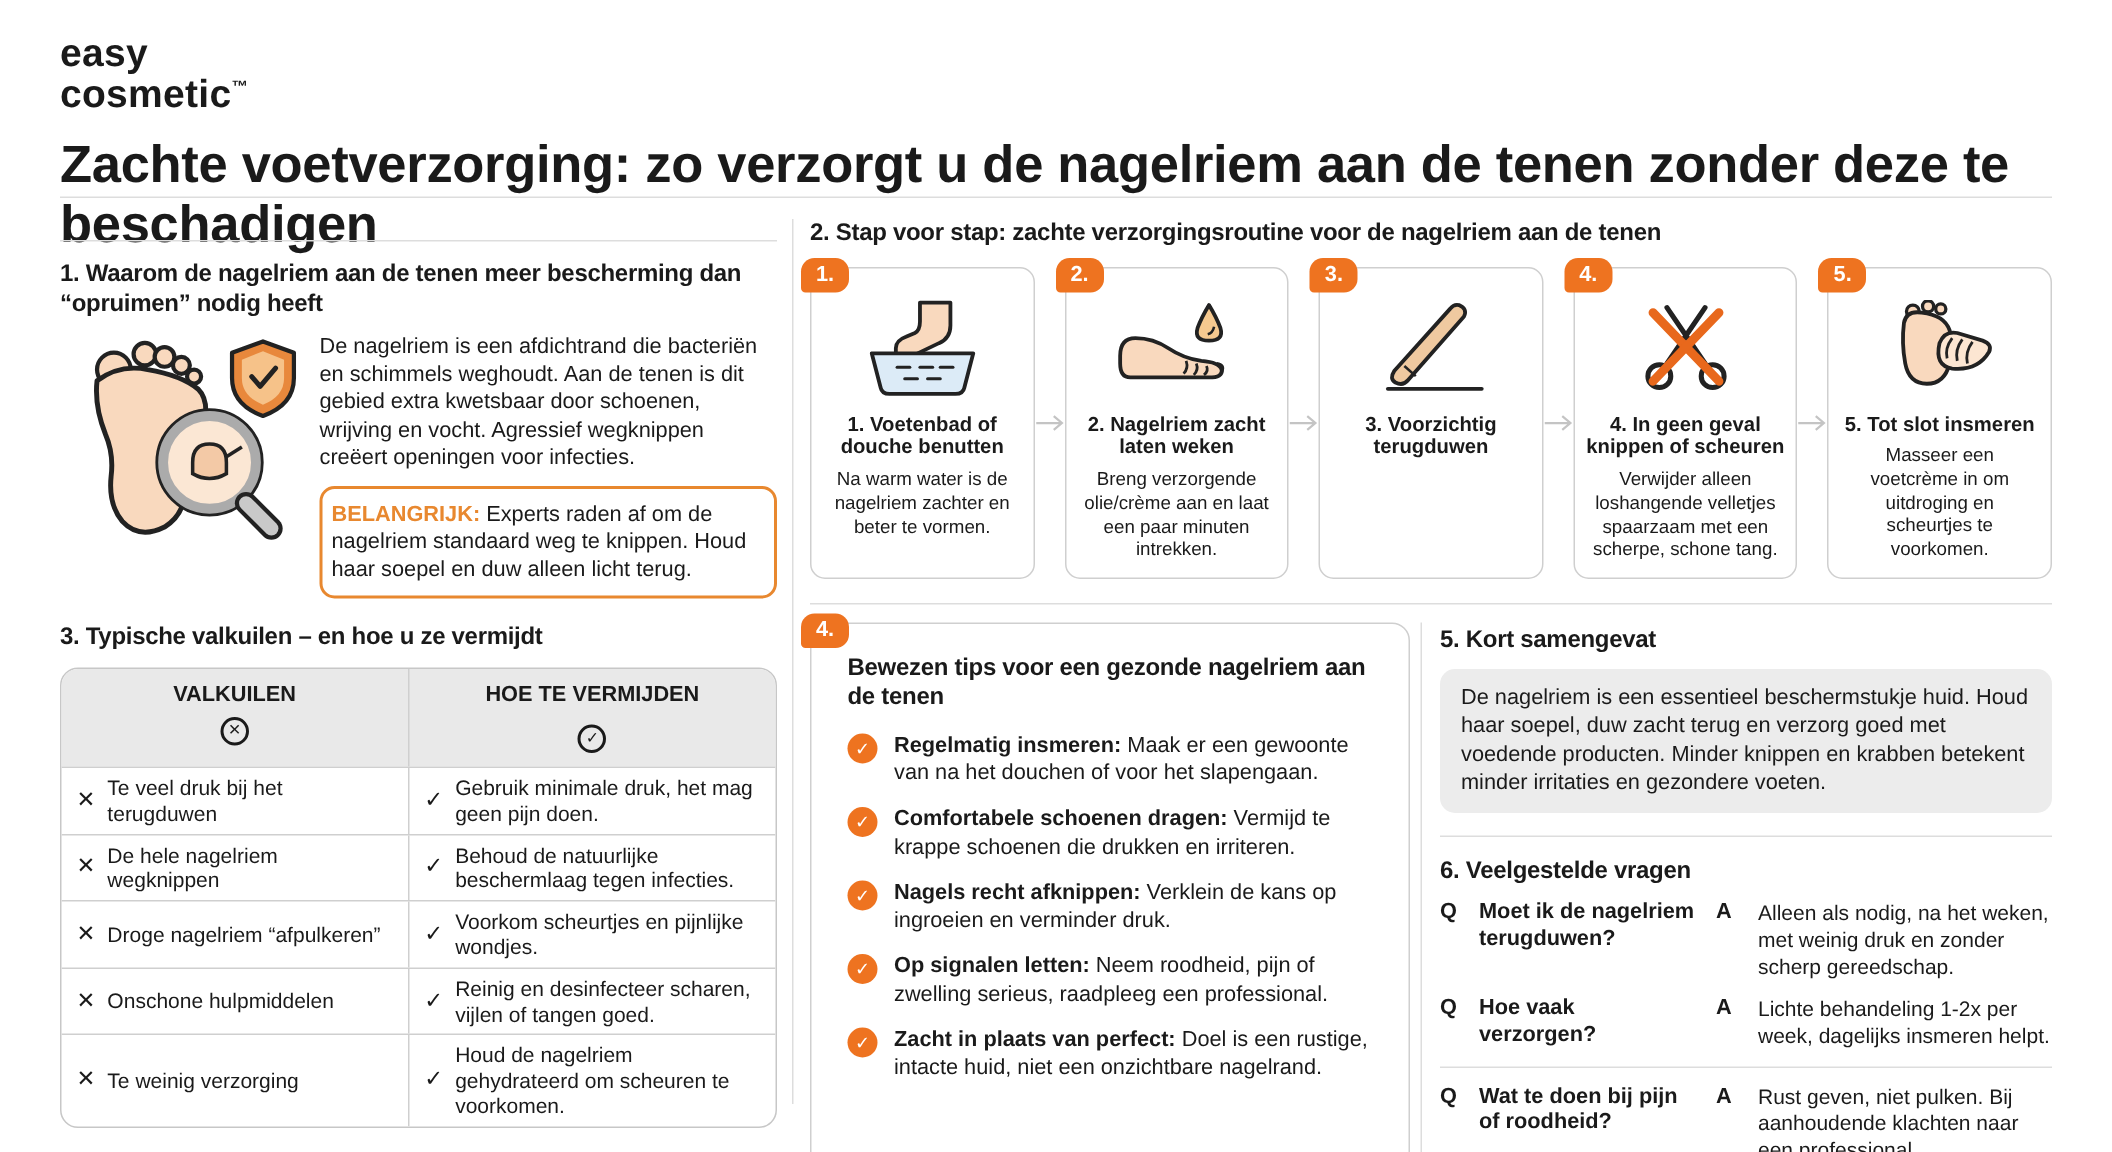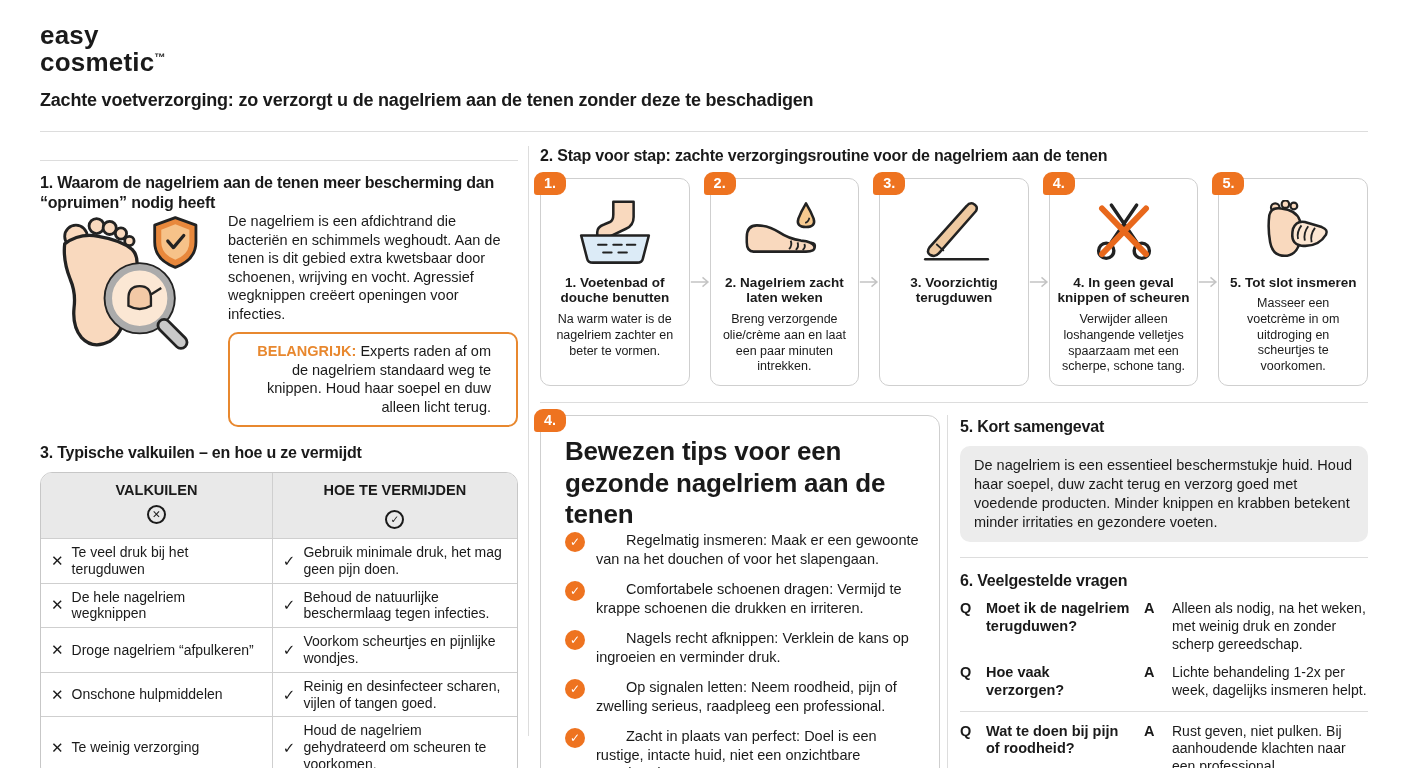--- a/index.html
+++ b/index.html
@@ -3,33 +3,33 @@
 <meta charset="utf-8">
 <style>
   * { margin:0; padding:0; box-sizing:border-box; }
   html,body { background:#fff; }
   body { font-family:"Liberation Sans","DejaVu Sans",sans-serif; color:#1a1a1a; }
   .page { position:relative; width:1408px; height:768px; background:#fff; overflow:hidden; }
 
   
   .logo { position:absolute; left:40px; top:22px; font-size:26px; font-weight:700; line-height:1.02; letter-spacing:.2px; }
   .logo sup { font-size:11px; font-weight:700; }
-  .main-title { position:absolute; left:40px; top:90px; width:1330px; font-size:18px; font-weight:700; letter-spacing:-.2px; }
+  .main-title { position:absolute; left:40px; top:90px; width:1330px; font-size:35px; font-weight:700; letter-spacing:-.2px; }
   .header-rule { position:absolute; left:40px; top:131px; width:1328px; height:1px; background:#ddd; }
 
   
   .left-col { position:absolute; left:40px; top:148px; width:478px; }
   .intro { font-size:14.5px; line-height:1.3; font-weight:500; }
   .rule { height:1px; background:#ddd; margin:12px 0; }
   .h-sec { font-size:16px; font-weight:700; line-height:1.22; letter-spacing:-.2px; }
-  .media { display:flex; gap:28px; }
+  .media { display:flex; gap:13px; margin-top:10px; }
   .illus { flex:0 0 160px; }
   .media-right { flex:1; }
   .s1-body { font-size:14.5px; line-height:1.28; font-weight:500; }
-  .important { margin-top:9px; border:2px solid #E8882F; border-radius:10px; padding:8px 25px; font-size:14.5px; line-height:1.28; font-weight:500;text-align:right; }
+  .important { margin-top:9px; border:2px solid #E8882F; border-radius:10px; padding:8px 6px; font-size:14.5px; line-height:1.28; font-weight:500; }
   .important b.lab { color:#E8882F; font-weight:700; }
   .s3-head { margin-top:16px; }
 
   .table { margin-top:10px; border:1.5px solid #c7c7c7; border-radius:12px; overflow:hidden; background:#fff; }
   .tr { display:grid; grid-template-columns:48.5% 51.5%; border-top:1.5px solid #cfcfcf; }
   .tr.head { border-top:none; background:#e9e9e9; }
   .th { padding:9px 12px; font-size:14.5px; font-weight:700; display:flex; align-items:center; gap:7px;flex-direction:column; }
   .th + .th { border-left:1.5px solid #cfcfcf;gap:12px; }
   .circ { width:19px; height:19px; border:2px solid #1a1a1a; border-radius:50%; display:inline-flex; align-items:center; justify-content:center; font-size:10.5px; font-weight:700; line-height:1; }
   .td { padding:5px 10px; font-size:14px; line-height:1.2; font-weight:500; display:flex; align-items:center; gap:8px; min-height:42px; }
@@ -44,25 +44,25 @@
   .card { position:relative; width:150px; border:1.5px solid #cfcfcf; border-radius:10px; background:#fff; padding:14px 5px 10px; min-height:204px; }
   .badge { position:absolute; top:-7px; left:-7px; background:#EE7320; color:#fff; font-size:14.5px; font-weight:700; padding:3px 10px 4px; border-radius:9px 9px 9px 3px; }
   .card-icon { height:72px; display:flex; align-items:center; justify-content:center; margin-top:4px; }
   .card-title { margin-top:6px; text-align:center; font-size:13.5px; font-weight:700; line-height:1.18; }
   .card-text { margin-top:6px; text-align:center; font-size:12.5px; line-height:1.25; font-weight:500; padding:0 3px; }
   .arrow { width:20px; display:flex; align-items:center; justify-content:center; }
 
   .mid-rule { margin-top:16px; height:1px; background:#ddd; }
   .bottom-row { display:flex; margin-top:12px; }
   .tips-box { position:relative; width:400px; border:1.5px solid #cfcfcf; border-radius:12px; padding:20px 20px 12px 24px; background:#fff; }
-  .tips-head { font-size:26px; font-weight:700; line-height:1.22; letter-spacing:-.2px; }
+  .tips-head { font-size:16px; font-weight:700; line-height:1.22; margin-bottom:13px; letter-spacing:-.2px; }
   .tip { display:flex; gap:11px; margin-bottom:12px; }
   .tip-check { flex:0 0 20px; width:20px; height:20px; border-radius:50%; background:#EE7320; color:#fff; display:flex; align-items:center; justify-content:center; font-size:12px; font-weight:700; margin-top:1px; }
   .tip-text { font-size:14.5px; line-height:1.28; font-weight:500; }
-  .tip-text b { font-weight:400;margin-left:30px; }
+  .tip-text b { font-weight:700; }
   .v-divider2 { width:1px; background:#ddd; margin-left:7px; margin-right:12px; }
   .info-col { flex:1; padding-top:2px; }
   .summary-box { margin-top:10px; background:#ececec; border-radius:10px; padding:10px 14px; font-size:14.5px; line-height:1.3; font-weight:500; }
   .info-rule { height:1px; background:#ddd; margin:15px 0 13px; }
   .faq-list { margin-top:10px; }
   .faq { display:grid; grid-template-columns:22px 150px 28px 1fr; column-gap:4px; margin-bottom:11px; }
   .ql,.al { font-size:14.5px; font-weight:700; }
   .al { text-align:left; padding-left:4px; }
   .qt { font-size:14.5px; font-weight:700; line-height:1.22; padding-right:6px; }
   .at { font-size:14px; line-height:1.26; font-weight:500; }

